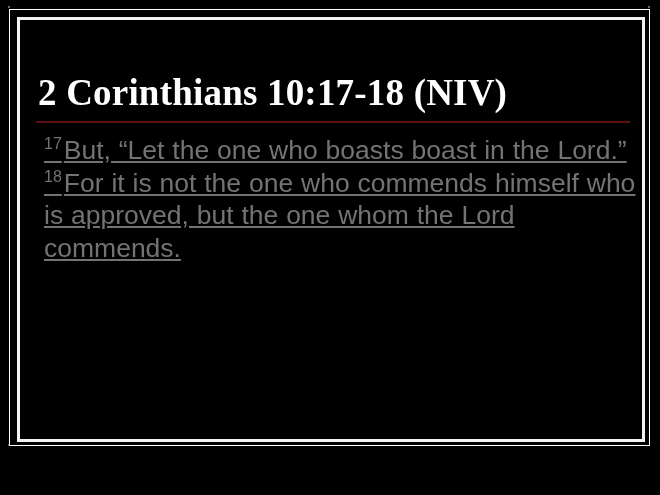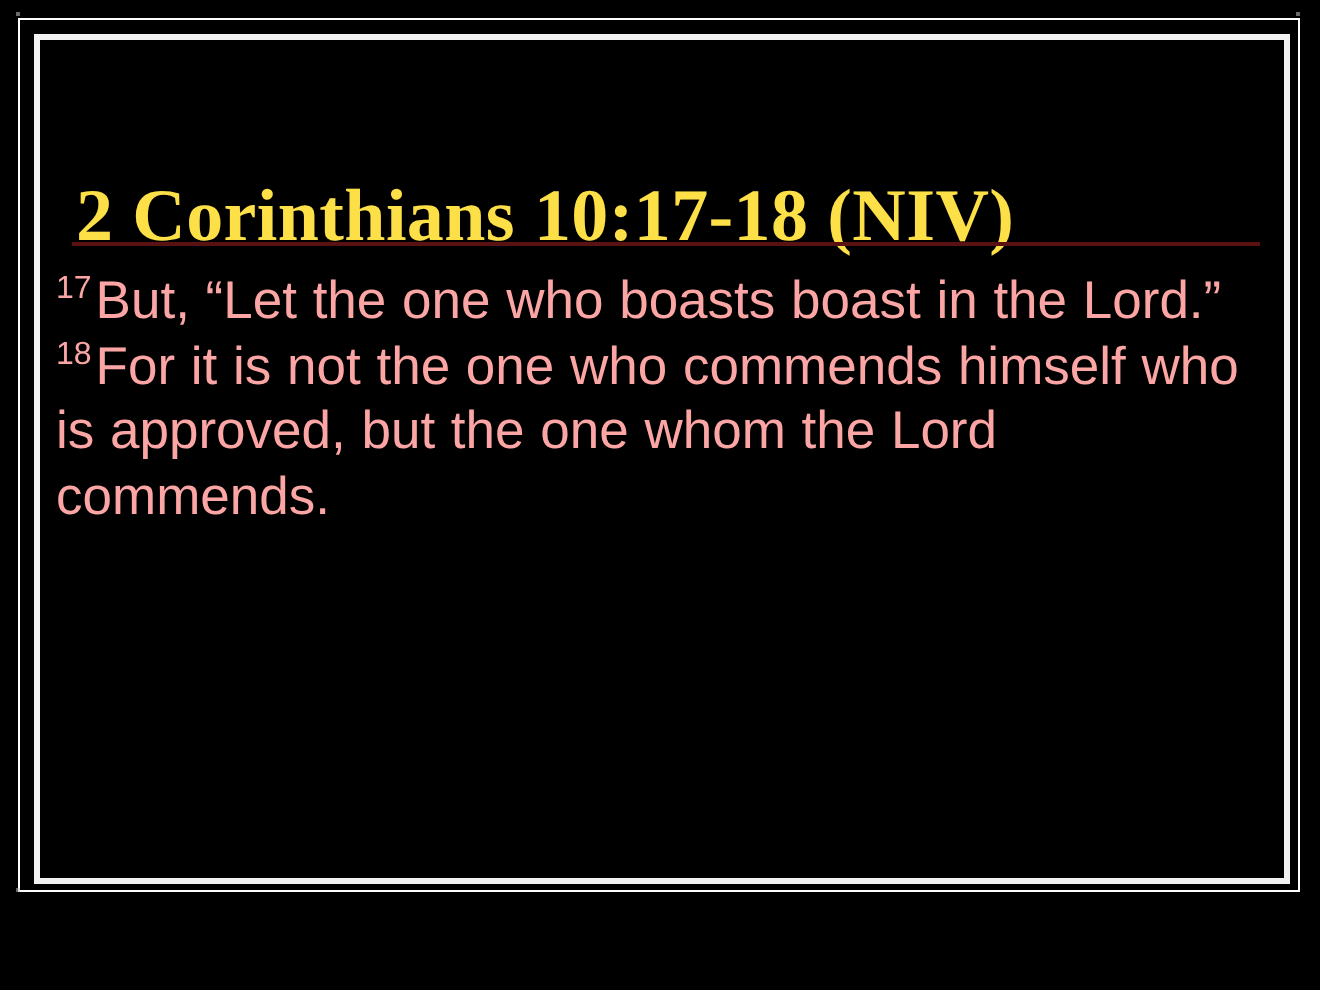--- a/index.html
+++ b/index.html
@@ -47,51 +47,52 @@
     position: absolute;
     left: 28px;
     top: 28px;
     width: 608px;
     height: 404px;
   }
 
   #title {
     position: absolute;
     left: 10px;
-    top: 34px;
+    top: 18px;
     width: 590px;
     font-family: "Liberation Serif", "DejaVu Serif", serif;
     font-weight: bold;
     font-size: 37px;
     line-height: 44px;
-    color: #fde047;
+    color: #ffffff;
     letter-spacing: 0.2px;
     white-space: nowrap;
   }
 
   #title-divider {
     position: absolute;
     left: 8px;
     top: 93px;
     width: 594px;
     height: 2px;
     background: #5a1111;
   }
 
   #body-text {
     position: absolute;
-    left: 0;
+    left: 16px;
     top: 106px;
     width: 592px;
     font-family: "Liberation Sans", "DejaVu Sans", sans-serif;
     font-size: 26.5px;
     line-height: 32.5px;
-    color: #fca5a5;
+    color: #737373;
     text-align: left;
     word-spacing: 0.5px;
+    text-decoration: underline;
   }
 
   .verse-num {
     font-size: 16px;
     vertical-align: super;
     line-height: 0;
     padding-right: 2px;
   }
 
   

